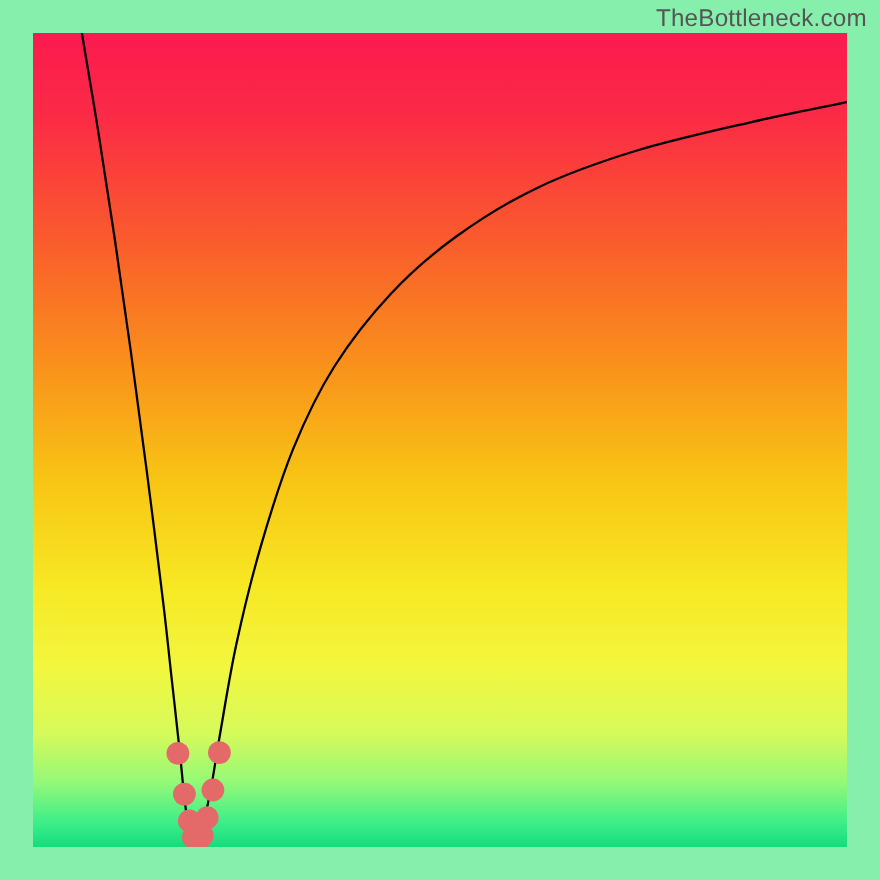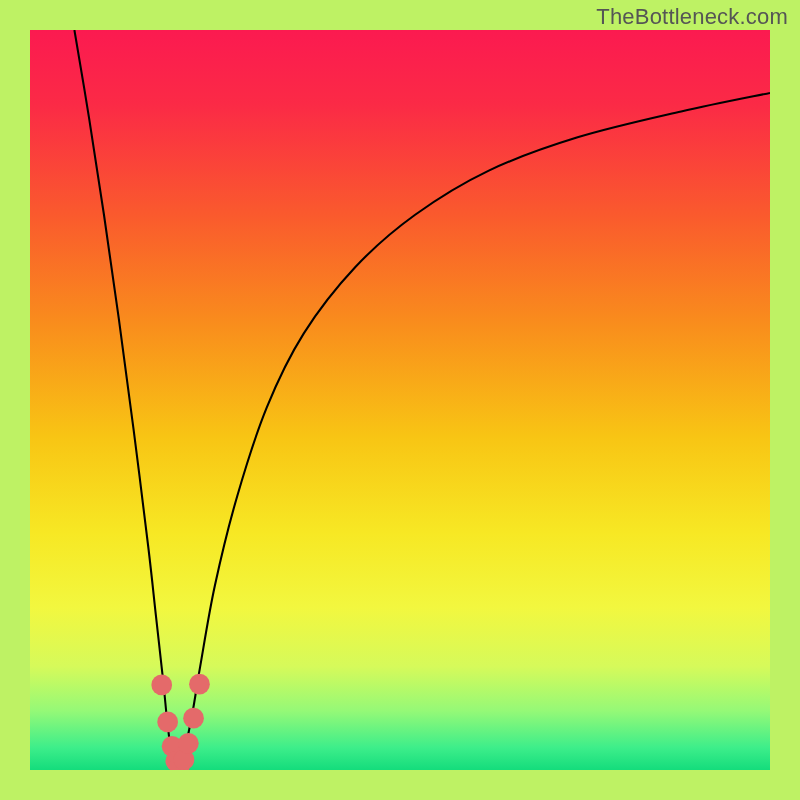--- a/index.html
+++ b/index.html
@@ -7,21 +7,21 @@
     padding: 0;
     width: 800px;
     height: 800px;
     overflow: hidden;
     background: #000;
     font-family: Arial, Helvetica, sans-serif;
   }
   .frame {
     position: absolute;
     inset: 0;
-    background: #bef264;
+    background: #86efac;
   }
   .plot-area {
     position: absolute;
     left: 30px;
     top: 30px;
     width: 740px;
     height: 740px;
     overflow: hidden;
   }
   .gradient {

